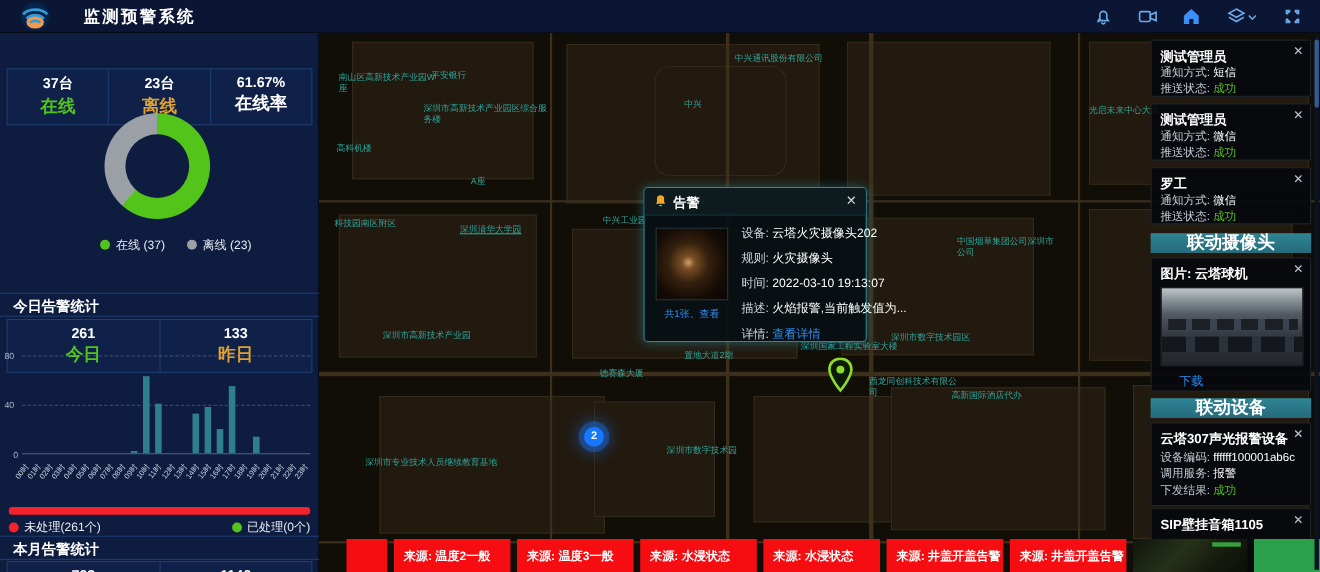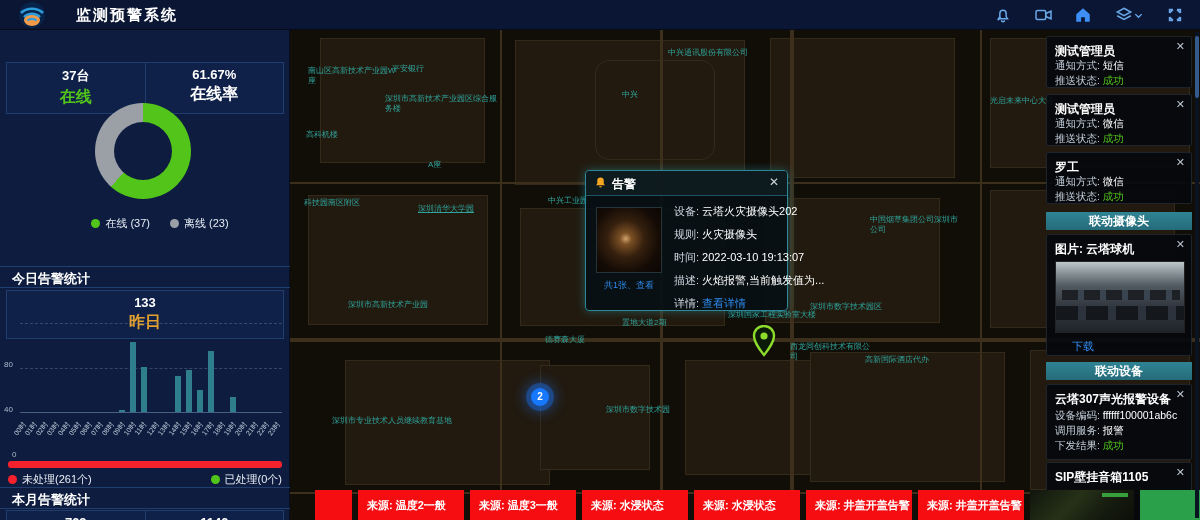--- a/index.html
+++ b/index.html
@@ -34,21 +34,21 @@
   .stat-lab { font-size:16px; margin-top:2px; font-weight:bold; }
 
   .donut { position:absolute; left:95px; top:73px; width:96px; height:96px; border-radius:50%; }
   .donut::after { content:""; position:absolute; left:19px; top:19px; width:58px; height:58px;
     border-radius:50%; background:#0d1c3f; }
   .donut-legend { position:absolute; left:0; top:183px; width:320px; text-align:center; }
   .leg-item { display:inline-block; color:#e6ecf5; font-size:11px; margin:0 10px; }
   .leg-dot { display:inline-block; width:9px; height:9px; border-radius:50%; margin-right:5px; vertical-align:-1px; }
 
   .chart-wrap { position:absolute; left:0; top:288px; width:290px; height:140px; }
-  .ylab { position:absolute; font-size:8px; color:#aeb9cc;margin-top:41px; }
+  .ylab { position:absolute; font-size:8px; color:#aeb9cc; }
   .gline { position:absolute; left:20px; right:8px; border-top:1px dashed rgba(160,178,205,.28); }
   .bars { position:absolute; left:20px; right:8px; top:5px; height:90px;
     border-bottom:1px solid #4a5f85; }
   .bar { position:absolute; bottom:0; width:6px; background:#2e7e8e; }
   .xlabs { position:absolute; left:20px; right:8px; top:98px; height:30px; }
   .xlab { position:absolute; font-size:7px; color:#c2ccda; transform:rotate(-52deg);
     transform-origin:right top; white-space:nowrap; }
 
   .prog { position:absolute; left:8px; top:431px; width:274px; height:7px;
     background:#f5222d; border-radius:3px; }
@@ -91,21 +91,21 @@
 
   
   .right { position:absolute; left:1046px; top:30px; width:146px; height:490px; z-index:4; }
   .ncard { position:absolute; left:0; width:146px; background:rgba(6,9,13,.93);
     border:1px solid #1d242c; border-radius:2px; }
   .ncard .nt { position:absolute; left:8px; top:6px; color:#fff; font-size:12px; font-weight:bold; white-space:nowrap; }
   .ncard .nx { position:absolute; right:6px; top:3px; color:#b9c3ce; font-size:11px; cursor:pointer; }
   .ncard .nr { position:absolute; left:8px; font-size:10.5px; color:#c3cdd8; white-space:nowrap; }
   .ncard .nv { color:#fff; } .green { color:#52c41a !important; }
   .teal-hdr { position:absolute; left:0; width:146px; height:18px;
-    background:linear-gradient(#2f8494,#256b7a); color:#fff; font-size:12px; font-weight:bold;
+    background:linear-gradient(#2f8494,#256b7a); color:#fff; font-size:16px; font-weight:bold;
     text-align:center; line-height:18px; cursor:pointer; }
   .photo { position:absolute; left:8px; top:26px; width:130px; height:72px; border:1px solid #222;
     background:
       linear-gradient(180deg, rgba(210,220,222,.9) 0%, rgba(160,172,178,.8) 18%, rgba(95,104,112,.85) 34%, rgba(58,64,72,.9) 60%, rgba(34,38,44,.95) 100%);
     overflow:hidden; }
   .photo::before { content:""; position:absolute; left:6px; top:28px; width:118px; height:10px;
     background:repeating-linear-gradient(90deg,#1d2126 0 16px,#3a4450 16px 22px); }
   .photo::after { content:""; position:absolute; left:0px; top:44px; width:130px; height:14px;
     background:repeating-linear-gradient(90deg,#14171b 0 22px,#2c333c 22px 30px); }
   .dl { position:absolute; left:25px; top:104px; color:#2d8cf0; font-size:11px; cursor:pointer; }
@@ -175,31 +175,39 @@
     </div>
   </div>
 
   <div class="left">
     <div class="stat-table" style="top:32px" id="device-stats">
         <div class="stat-cell">
           <div class="stat-val">37台</div>
           <div class="stat-lab" style="color: rgb(82, 196, 26);">在线</div>
         </div>
         <div class="stat-cell">
+          <div class="stat-val">23台</div>
+          <div class="stat-lab" style="color: rgb(224, 160, 47);">离线</div>
+        </div>
+        <div class="stat-cell">
           <div class="stat-val">61.67%</div>
           <div class="stat-lab" style="color: rgb(255, 255, 255);">在线率</div>
         </div>
       </div>
     <div class="donut" id="donut" style="background: conic-gradient(rgb(82, 196, 26) 0deg, rgb(82, 196, 26) 222deg, rgb(154, 160, 166) 222deg, rgb(154, 160, 166) 360deg);"></div>
     <div class="donut-legend" id="donut-legend"><span class="leg-item"><span class="leg-dot" style="background: rgb(82, 196, 26);"></span><span>在线 (37)</span></span><span class="leg-item"><span class="leg-dot" style="background: rgb(154, 160, 166);"></span><span>离线 (23)</span></span></div>
 
     <div class="sec-hdr" style="top:236px">
       <span>今日告警统计</span>
     </div>
     <div class="stat-table" style="top:260px" id="today-stats">
+        <div class="stat-cell">
+          <div class="stat-val">261</div>
+          <div class="stat-lab" style="color: rgb(82, 196, 26);">今日</div>
+        </div>
         <div class="stat-cell">
           <div class="stat-val">133</div>
           <div class="stat-lab" style="color: rgb(224, 160, 47);">昨日</div>
         </div>
       </div>
     <div class="chart-wrap" id="barchart">
         <div class="gline" style="top: 5px;"></div>
         <div class="ylab" style="top: 1px; left: 4px;">80</div>
         <div class="gline" style="top: 50px;"></div>
         <div class="ylab" style="top: 46px; left: 4px;">40</div>

